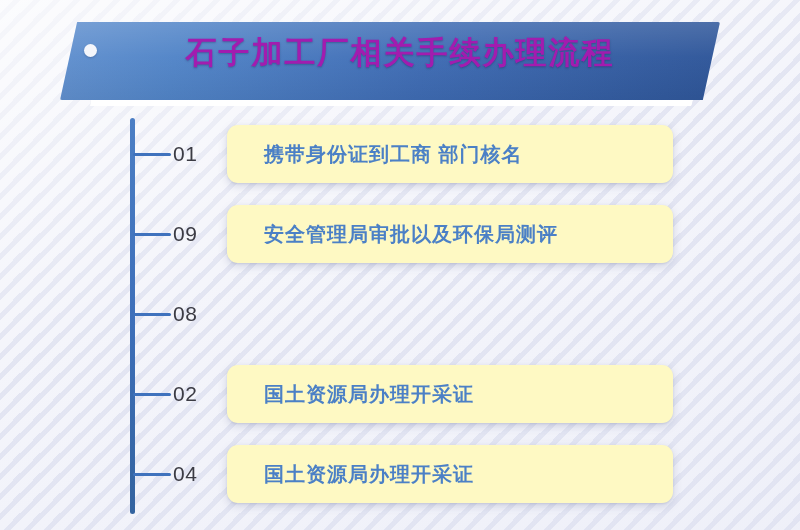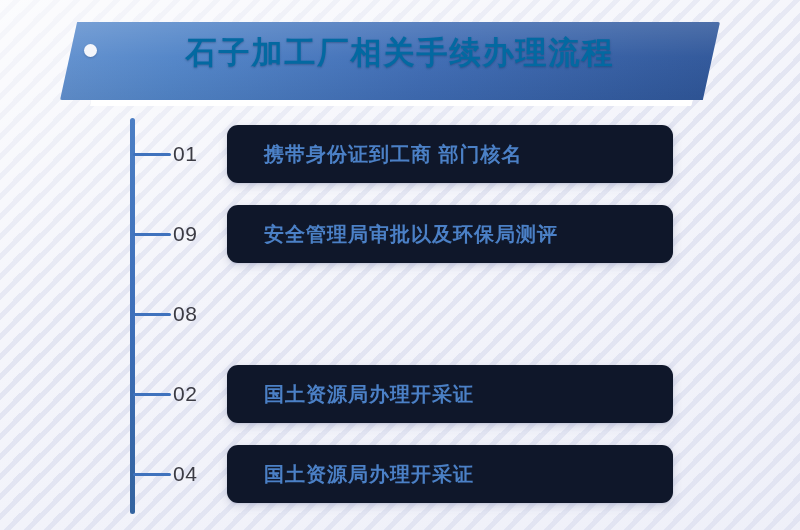--- a/index.html
+++ b/index.html
@@ -92,21 +92,21 @@
   }
   .banner-title {
     position: absolute;
     left: 0;
     right: 0;
     top: 0;
     height: 78px;
     display: flex;
     align-items: center;
     justify-content: center;
-    color: #0369a1;
+    color: #a21caf;
     font-size: 31px;
     font-weight: bold;
     letter-spacing: 2px;
     text-shadow: 0 1px 2px rgba(16, 38, 78, 0.35);
     white-space: nowrap;
   }
 
   
   .timeline-axis {
     position: absolute;
@@ -153,21 +153,21 @@
     font-weight: normal;
     color: #3b3b44;
     letter-spacing: 0.5px;
   }
   .card {
     position: absolute;
     left: 227px;
     top: 11px;
     width: 446px;
     height: 58px;
-    background: #0f172a;
+    background: #fef9c3;
     border-radius: 11px;
     box-shadow: 0 3px 8px rgba(126, 133, 170, 0.30),
                 0 1px 2px rgba(126, 133, 170, 0.20);
     display: flex;
     align-items: center;
   }
   .card-label {
     padding-left: 37px;
     font-size: 20px;
     font-weight: bold;

